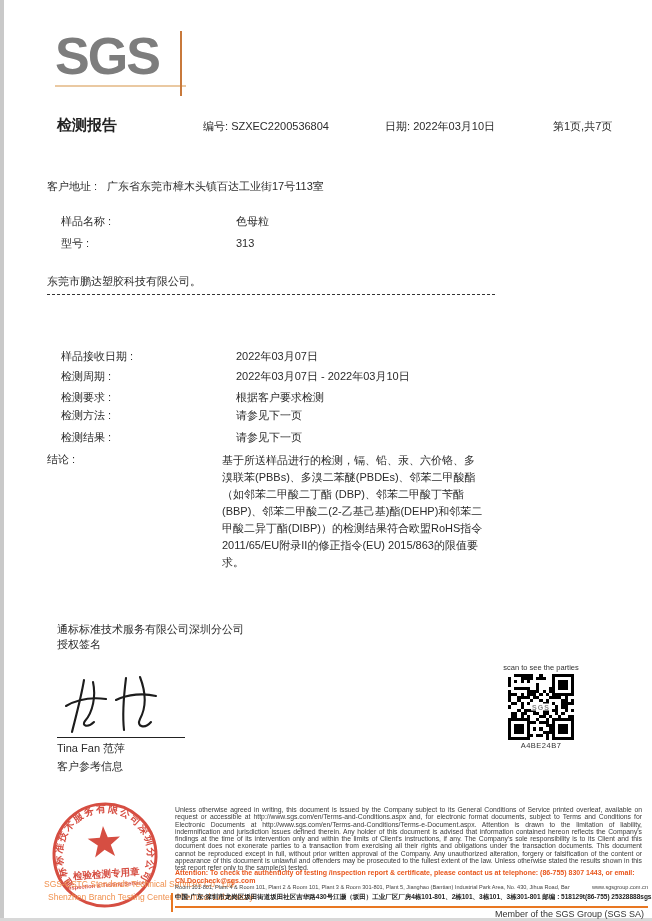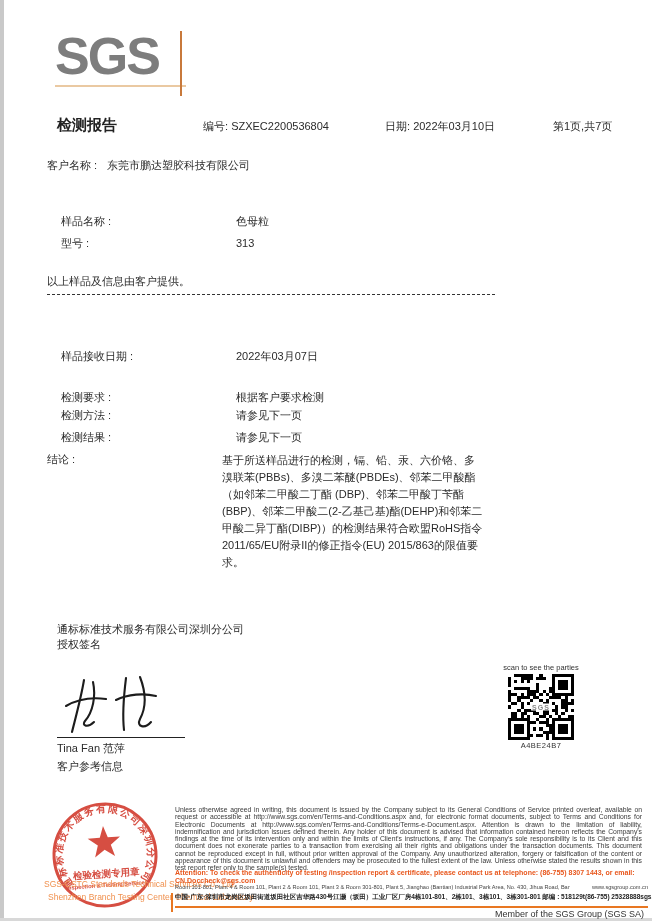--- a/index.html
+++ b/index.html
@@ -78,34 +78,37 @@
   <div class="logo-hline"></div>
   <div class="logo-vline"></div>
 
   <div class="title-row">
     <div class="doc-title">检测报告</div>
     <div class="no-group"><span>编号:</span> <span>SZXEC2200536804</span></div>
     <div class="date-group"><span>日期:</span> <span>2022年03月10日</span></div>
     <div class="page-info">第1页,共7页</div>
   </div>
 
-  <div class="kv" style="top:158px">
-    <span class="lbl">客户名称 :</span><span>东莞市鹏达塑胶科技有限公司</span>
+  <div class="kv" style="top:179px">
+    <span class="lbl">客户地址 :</span><span>广东省东莞市樟木头镇百达工业街17号113室</span>
   </div>
   <div class="kv kv2" style="top:214px">
     <span class="lbl">样品名称 :</span><span>色母粒</span>
   </div>
   <div class="kv kv2" style="top:236px">
     <span class="lbl">型号 :</span><span>313</span>
   </div>
-  <div class="note" style="top:274px">以上样品及信息由客户提供。</div>
+  <div class="note" style="top:274px">东莞市鹏达塑胶科技有限公司。</div>
   <div class="dashes"></div>
 
   <div class="kv kv2" style="top:349px">
     <span class="lbl">样品接收日期 :</span><span>2022年03月07日</span>
+  </div>
+  <div class="kv kv2" style="top:369px">
+    <span class="lbl">检测周期 :</span><span>2022年03月07日 - 2022年03月10日</span>
   </div>
   <div class="kv kv2" style="top:408px">
     <span class="lbl">检测方法 :</span><span>请参见下一页</span>
   </div>
   <div class="kv kv2" style="top:390px">
     <span class="lbl">检测要求 :</span><span>根据客户要求检测</span>
   </div>
   <div class="kv kv2" style="top:430px">
     <span class="lbl">检测结果 :</span><span>请参见下一页</span>
   </div>

